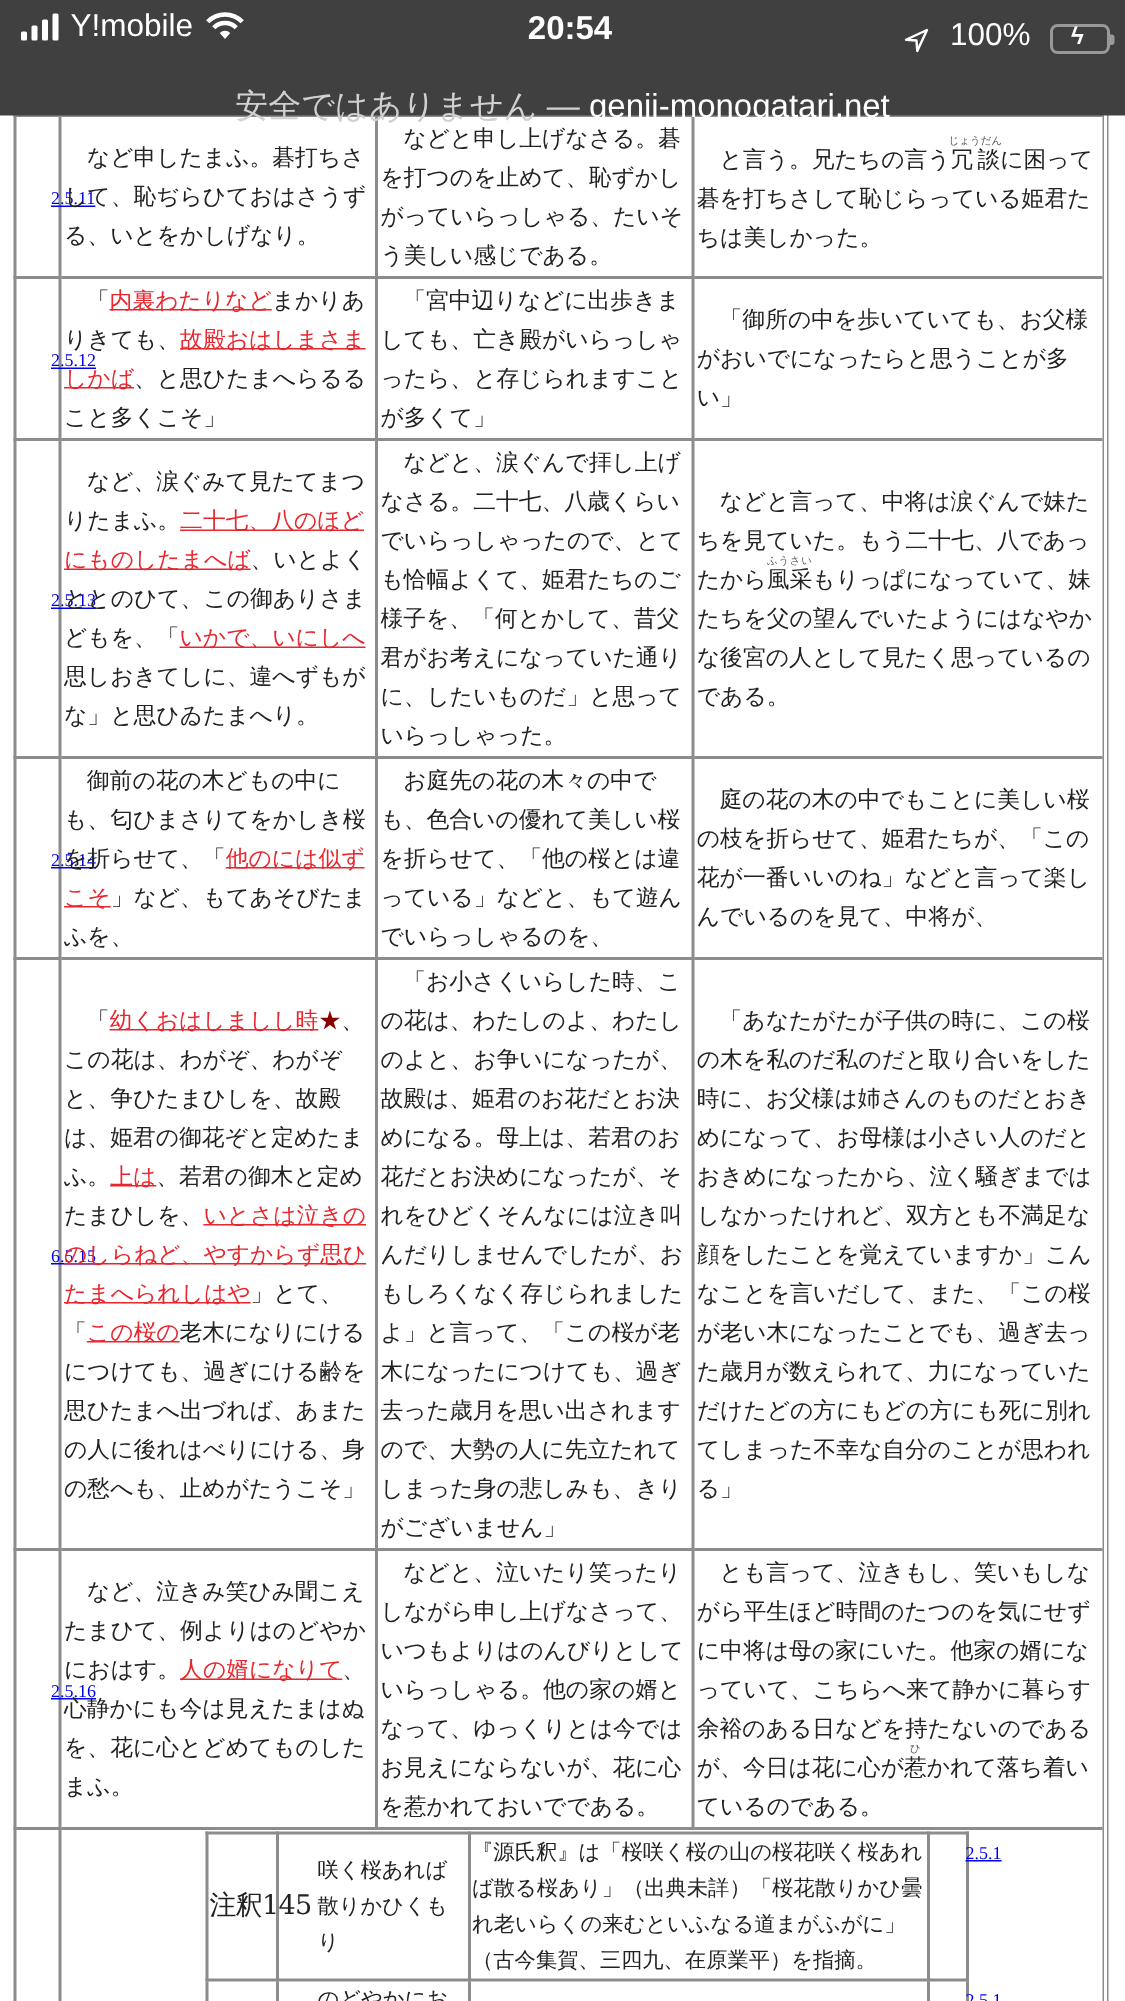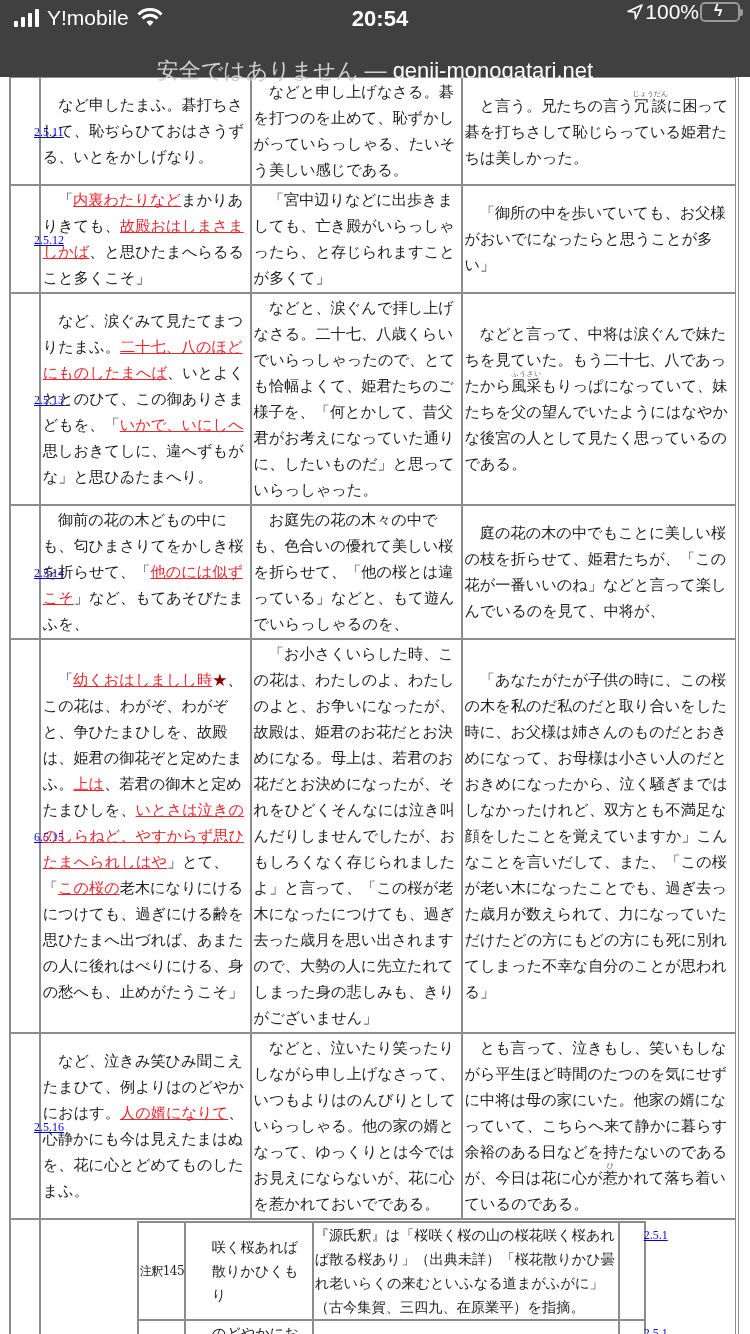--- a/index.html
+++ b/index.html
@@ -14,21 +14,21 @@
     position: absolute; left: 0; top: 0; width: 750px; height: 77px;
     background: #404040; z-index: 10; color: #fff;
     font-family: "Liberation Sans", "DejaVu Sans", sans-serif;
   }
   .status { position: relative; height: 40px; }
   .carrier { position: absolute; left: 14px; top: 6px; font-size: 21px; display: flex; align-items: center; gap: 8px; }
   .bars { display: flex; align-items: flex-end; gap: 3px; height: 18px; }
   .bars span { width: 4px; background: #fff; border-radius: 1px; display: block; }
   .wifi { width: 26px; height: 20px; display: inline-block; }
   .clock { position: absolute; left: 0; right: 0; top: 6px; text-align: center; font-size: 22px; font-weight: bold; padding-left: 10px; }
-  .right-status { position: absolute; right: 10px; top: 0; display: flex; align-items: center; gap: 1px; font-size: 21px; }
+  .right-status { position: absolute; right: 10px; top: 12px; display: flex; align-items: flex-end; gap: 13px; font-size: 21px; }
   .battery { width: 40px; height: 20px; border: 2px solid #999; border-radius: 5px; position: relative; box-sizing: border-box; padding: 2px; }
   .battery .fill { width: 100%; height: 100%; background: #30d158; border-radius: 2px; }
   .battery .bolt { position: absolute; left: 12px; top: -2px; color: #fff; font-size: 16px; font-weight: bold; }
   .battery::after { content: ""; position: absolute; right: -5px; top: 5px; width: 3px; height: 7px; background: #999; border-radius: 0 2px 2px 0; }
   .urlbar { text-align: center; font-size: 22px; color: #d0d0d0; margin-top: 16px; }
   .urlbar .domain { color: #ffffff; }
 
   
   .page { position: absolute; left: 9px; top: 52px; width: 730px; }
   table.main { border-collapse: collapse; width: 730px; table-layout: fixed; }
@@ -40,21 +40,21 @@
   td.c3 { width: 262px; border-right: 4px double #8c8c8c !important; }
   .red { color: #e8262d; text-decoration: underline; }
   .star { color: #8b0000; }
   ruby rt { font-size: 7px; color: #555; }
 
   
   td.notes-wrap { padding: 0 !important; vertical-align: top !important; }
   .notes-box { margin-left: 96px; width: 471px; padding-top: 1px; }
   table.notes { border-collapse: collapse; width: 471px; table-layout: fixed; }
   table.notes td { border: 2px solid #8c8c8c; font-size: 14.2px; line-height: 24px; padding: 0 1px; vertical-align: middle; }
-  table.notes td.nid { width: 43px; white-space: nowrap; font-size: 12px; letter-spacing: -0.5px; }
+  table.notes td.nid { width: 43px; white-space: nowrap; font-size: 18px; letter-spacing: -0.5px; }
   table.notes td.nterm { width: 99px; padding-left: 26px; }
   table.notes td.ntext { width: 302px; margin-top: 20px; }
   table.notes td.ref { width: 22px; vertical-align: top; font-size: 12px; }
 </style>
 </head>
 <body>
 
 <div class="topbar">
   <div class="status">
     <div class="carrier">

